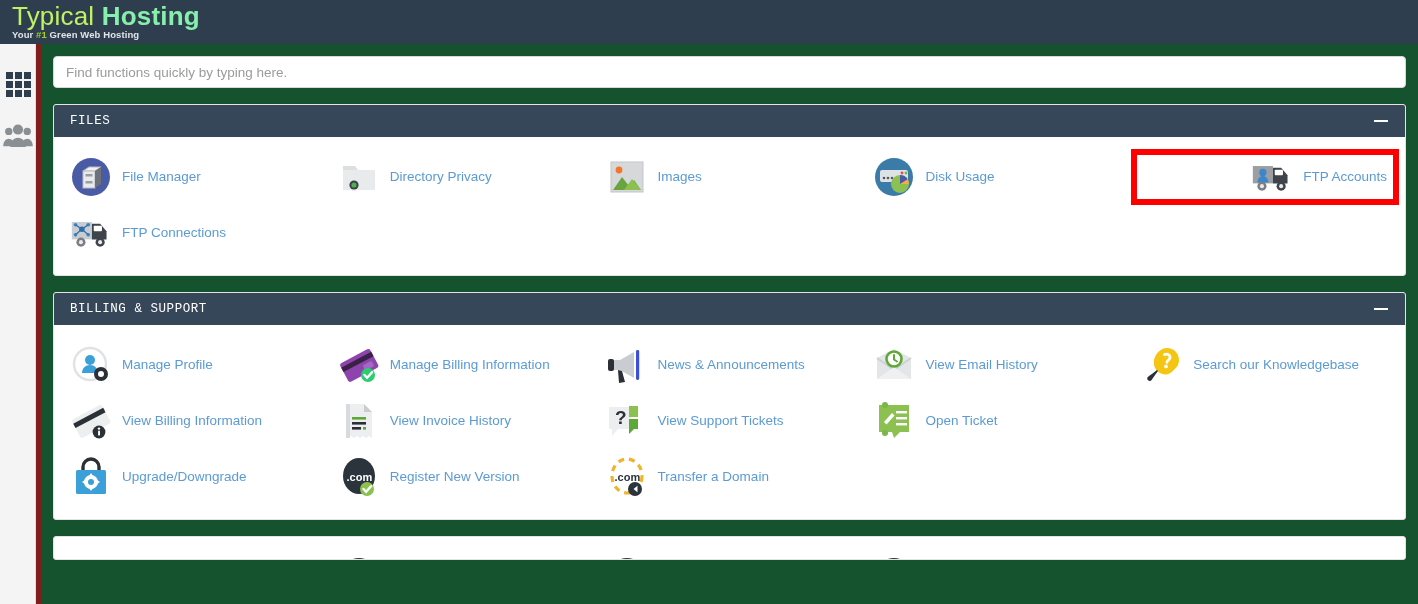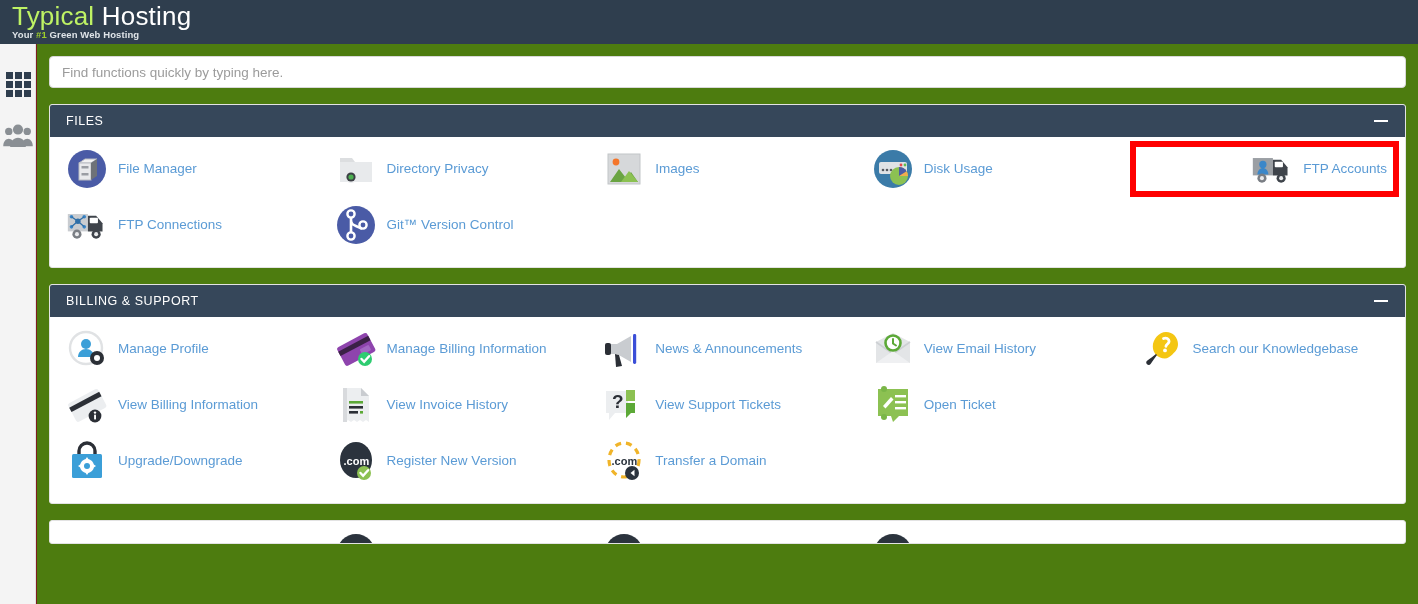--- a/index.html
+++ b/index.html
@@ -16,21 +16,21 @@
     background: #2f3e4e;
     position: relative;
   }
   .brand-wrap { position: absolute; left: 12px; top: 0px; }
   .brand-title {
     font-size: 26px; line-height: 28px; font-weight: 400;
     letter-spacing: 0.2px; white-space: nowrap;
     padding-top: 2px;
   }
   .brand-typical { color: #bef264; }
-  .brand-hosting { color: #ffffff; }
+  .brand-hosting { color: #86efac; font-weight: bold; }
   .brand-tag {
     font-size: 9.5px; color: #dfe4e8; 
     padding-right: 2px; margin-top: -1px; font-weight: 700;
     letter-spacing: 0.1px;
   }
   .brand-tag .hash { color: #9ece2b; }
 
   
   .below { display: flex; height: 560px; width: 100%; }
 
@@ -41,24 +41,24 @@
   }
   .side-btn {
     width: 36px; height: 52px;
     display: flex; align-items: center; justify-content: center;
   }
   .grid-icon { display: grid; grid-template-columns: repeat(3, 7px);
     grid-template-rows: repeat(3, 7px); gap: 2px; }
   .grid-icon i { background: #2f3e4e; display: block; }
 
   .content {
-    flex: 1; background: #4d7c0f;
+    flex: 1; background: #14532d;
     padding: 12px 12px 0 12px;
     overflow: hidden;
-    border-left: 1px solid #7f1d1d;
+    border-left: 5px solid #7f1d1d;
   }
 
   
   .search-input {
     width: 100%; height: 32px;
     border: 1px solid #d8d8d8; border-radius: 4px;
     padding: 0 12px; font-size: 13.5px; color: #444;
     font-family: "Liberation Sans", sans-serif;
     outline: none; background: #fff;
   }
@@ -68,33 +68,34 @@
   .panel {
     margin-top: 16px;
     border: 1px solid #e3e3e3;
     border-radius: 3px; background: #fff;
   }
   .panel-head {
     background: #36475a; color: #fff;
     height: 32px; display: flex; align-items: center;
     padding: 0 16px; justify-content: space-between;
     border-radius: 2px 2px 0 0;
+    font-family: Liberation Mono, monospace;
   }
   .panel-title {
     font-size: 12.5px; letter-spacing: 0.55px; font-weight: 400;
     text-transform: uppercase;
   }
   .collapse-btn {
     width: 16px; height: 16px; position: relative; cursor: pointer;
   }
   .collapse-btn::before {
     content: ""; position: absolute; left: 1px; top: 7px;
     width: 14px; height: 2px; background: #ffffff;
   }
-  .panel-body { padding: 4px 6px 14px 6px; }
+  .panel-body { padding: 12px 6px 14px 6px; }
 
   .row { display: flex; width: 100%; }
   .item {
     width: 20%; display: flex; align-items: center;
     gap: 10px; padding: 7px 6px 7px 10px; min-height: 46px;
     text-decoration: none; position: relative;
   }
   .item-label {
     font-size: 13.5px; color: #5b9bd5; line-height: 16px;
   }
@@ -257,32 +258,20 @@
                 <rect x="26" y="10" width="9" height="6" rx="1" fill="#ffffff"></rect>
                 <circle cx="12" cy="28" r="5" fill="#7a7e84"></circle>
                 <circle cx="12" cy="28" r="2.2" fill="#e9eaec"></circle>
                 <circle cx="33" cy="28" r="5" fill="#3f444b"></circle>
                 <circle cx="33" cy="28" r="2.2" fill="#e9eaec"></circle>
               </svg>
             </span>
             <span class="item-label">FTP Connections</span>
           </a>
 
-          <a class="item">
-            <span class="ico">
-              <svg viewBox="0 0 42 42">
-                <circle cx="21" cy="21" r="19" fill="#4a5ba6"></circle>
-                <path d="M16 10v22M16 16c0 6 5 5 11 9" stroke="#ffffff" stroke-width="2.6" fill="none"></path>
-                <circle cx="16" cy="10" r="3.6" fill="#4a5ba6" stroke="#ffffff" stroke-width="2.4"></circle>
-                <circle cx="16" cy="32" r="3.6" fill="#4a5ba6" stroke="#ffffff" stroke-width="2.4"></circle>
-                <circle cx="28" cy="21" r="3.6" fill="#4a5ba6" stroke="#ffffff" stroke-width="2.4"></circle>
-              </svg>
-            </span>
-            <span class="item-label">Git™ Version Control</span>
-          </a>
           <div class="item"></div>
           <div class="item"></div>
           <div class="item"></div>
         </div>
 
       </div>
     </div>
 
     
     <div class="panel">

